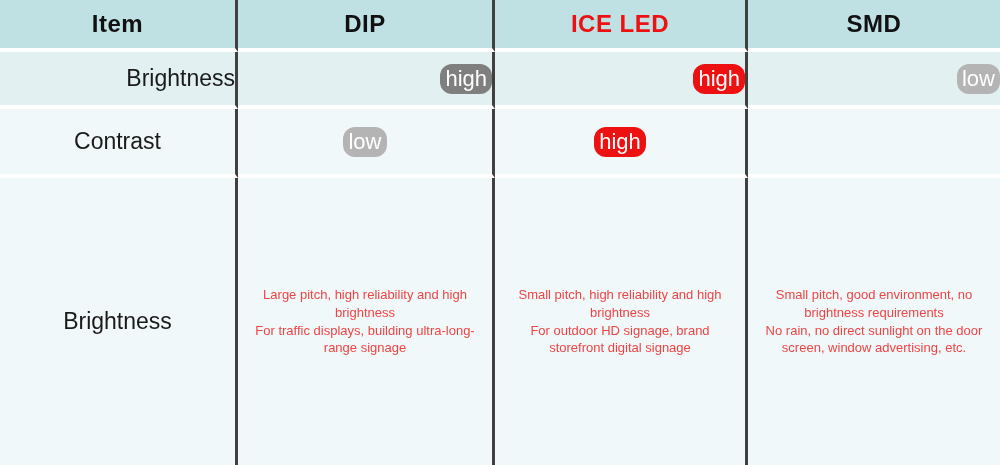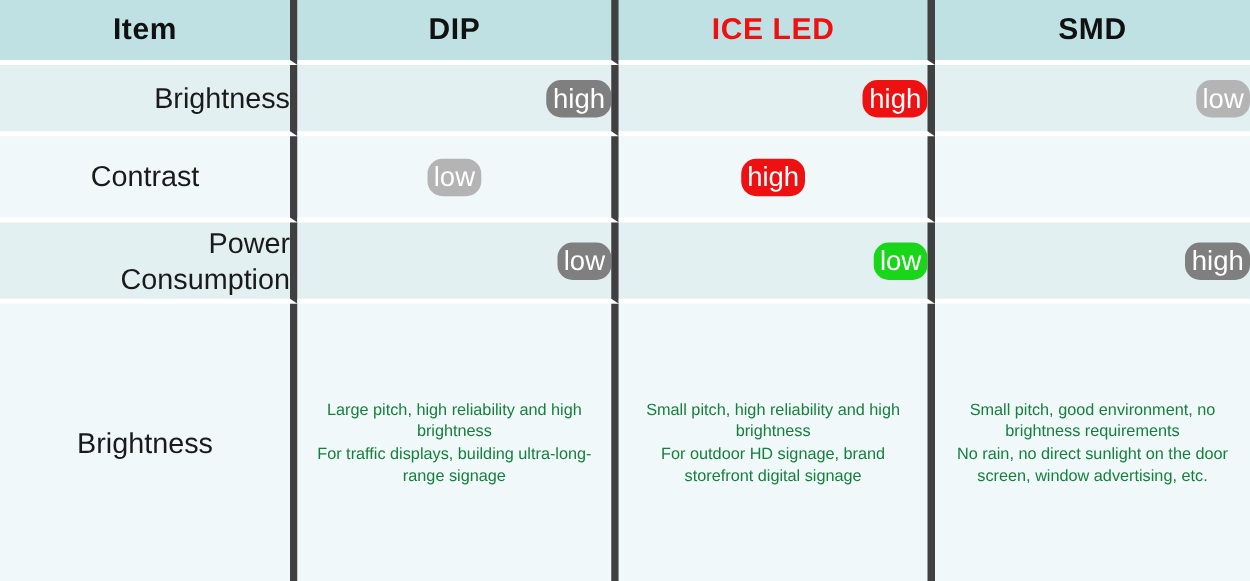--- a/index.html
+++ b/index.html
@@ -6,21 +6,21 @@
   body { font-family: "Liberation Sans", sans-serif; }
   .slide { width: 1000px; height: 465px; overflow: hidden; background: #ffffff; }
 
   table.compare {
     width: 1000px; height: 465px;
     border-collapse: separate; border-spacing: 0;
     table-layout: fixed;
   }
   th, td {
     text-align: center; vertical-align: middle; padding: 0;
-    border-right: 6px solid #404040; border-bottom: 4px solid #ffffff;
+    border-right: 3px solid #404040; border-bottom: 4px solid #ffffff;
     overflow: hidden;
   }
   th:last-child, td:last-child { border-right: none; }
   tr.last td { border-bottom: none; }
 
   thead th {
     background: #bfe1e4; color: #111111;
     font-size: 24px; font-weight: bold; letter-spacing: 0.5px;
   }
   thead th.col-ice { color: #ee1111; }
@@ -37,21 +37,21 @@
     font-size: 22px; line-height: 28px; padding: 1px 5px; border-radius: 12px;
   }
   .badge.gray-dark  { background: #7f7f7f; }
   .badge.gray-light { background: #b4b4b4; }
   .badge.red        { background: #ee1111; }
   .badge.green      { background: #1ad61a; }
 
   .mark-x     { color: #ee1111; font-size: 25px; }
   .mark-check { color: #2ab571; font-size: 28px; }
 
-  .app-text { font-size: 13px; color: #15803d; line-height: 1.35; padding: 0 9px; }
+  .app-text { font-size: 13px; color: #ef4444; line-height: 1.35; padding: 0 9px; }
   .app-text .line { display: block; }
 </style>
 </head>
 <body>
 
 <div class="slide">
   <table class="compare">
     <colgroup>
       <col style="width:238px">
         <col style="width:257px">
@@ -72,27 +72,20 @@
         <td><span class="badge gray-dark">high</span></td>
         <td><span class="badge red">high</span></td>
         <td><span class="badge gray-light">low</span></td>
       </tr>
       <tr class="shade-b" style="height:69px">
         <td><span class="row-label">Contrast</span></td>
         <td><span class="badge gray-light">low</span></td>
         <td><span class="badge red">high</span></td>
         <td></td>
       </tr>
-      <tr class="shade-a" style="height:65px">
-        <td><span class="row-label">Power
-Consumption</span></td>
-        <td><span class="badge gray-dark">low</span></td>
-        <td><span class="badge green">low</span></td>
-        <td><span class="badge gray-dark">high</span></td>
-      </tr>
       <tr class="shade-b last">
         <td><span class="row-label">Brightness</span></td>
         <td>
           <div class="app-text">
             <span class="line">Large pitch, high reliability and high brightness</span>
             <span class="line">For traffic displays,  building ultra-long-range signage</span>
           </div>
         </td>
         <td>
           <div class="app-text">

